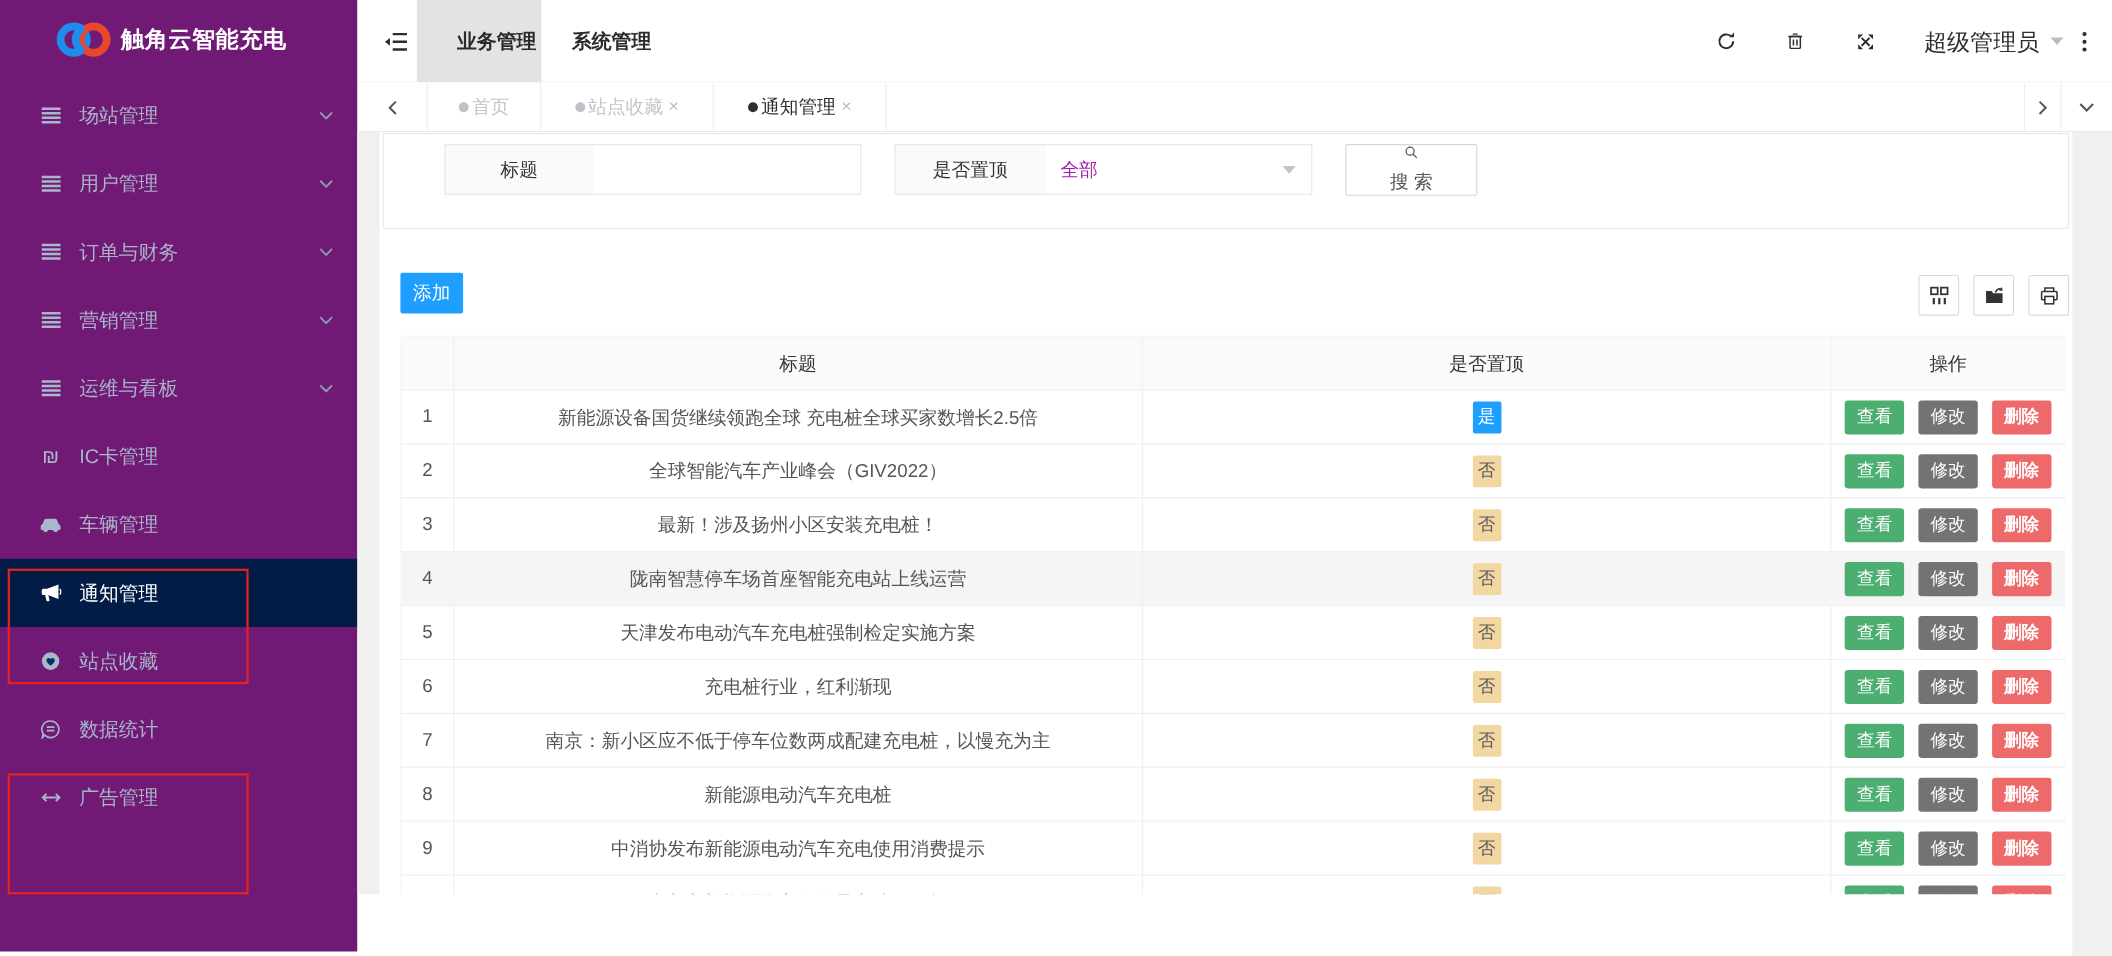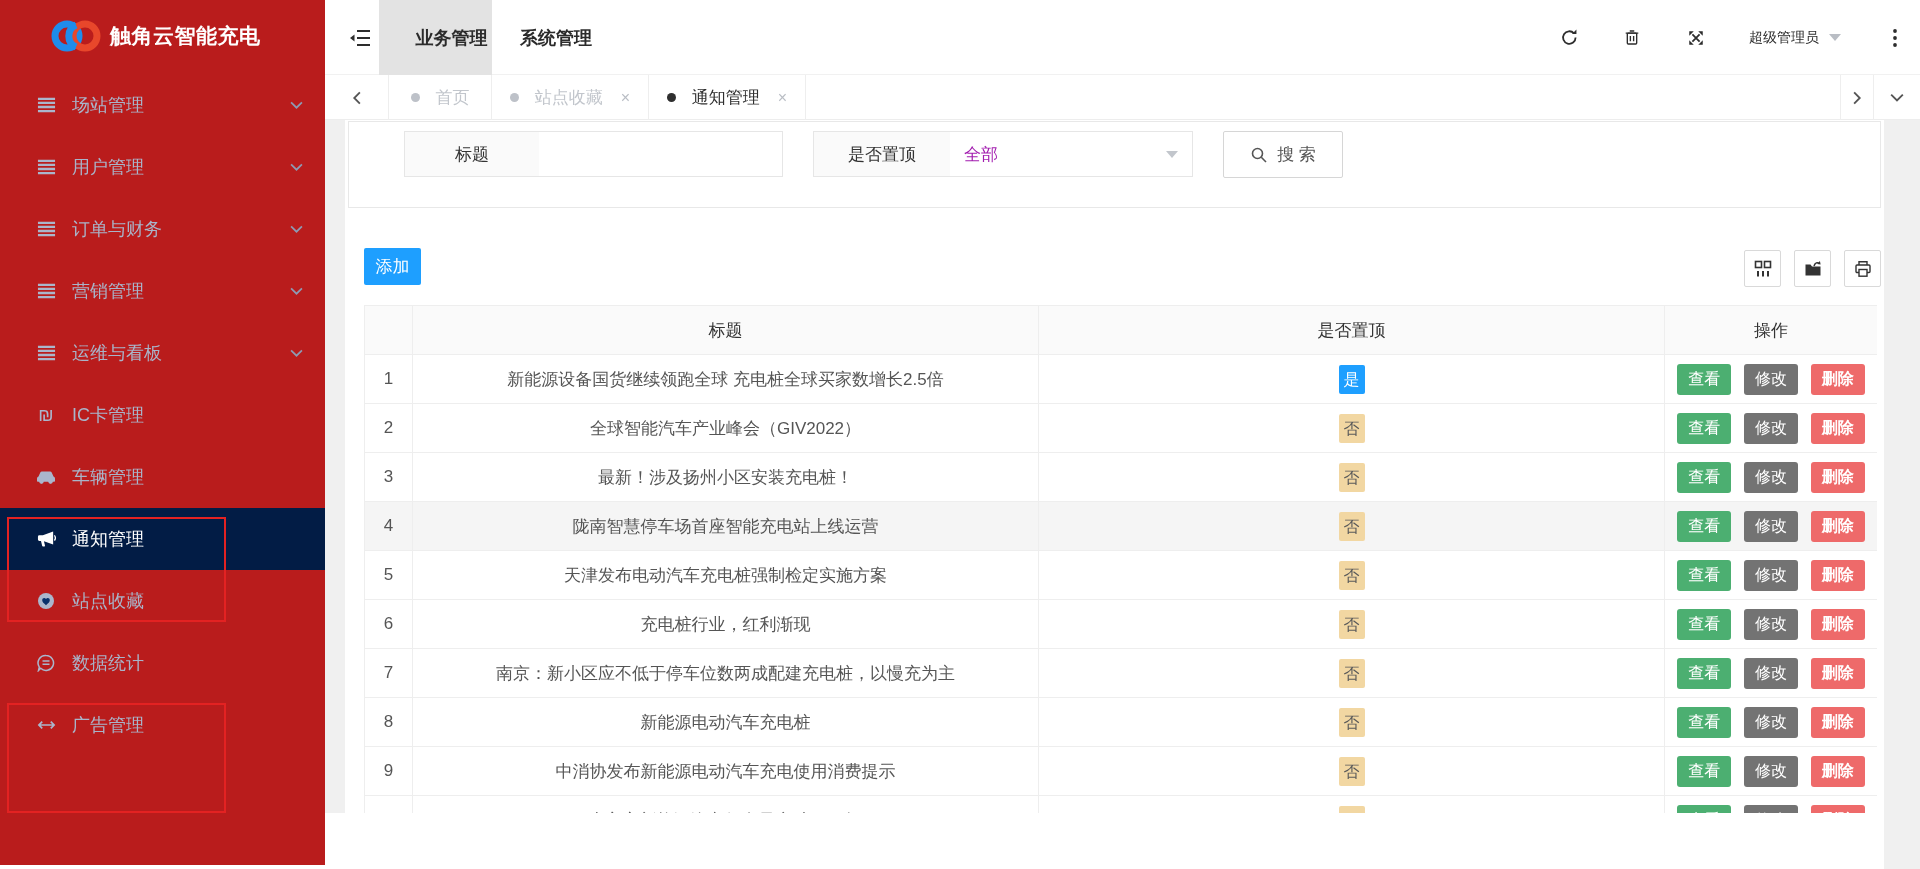--- a/index.html
+++ b/index.html
@@ -1,21 +1,21 @@
 <!DOCTYPE html>
 <html><head>
 <meta charset="utf-8">
 <style>
   * { margin:0; padding:0; box-sizing:border-box; }
   html,body { width:1920px; height:869px; overflow:hidden; background:#fff;
               font-family:"Liberation Sans","DejaVu Sans",sans-serif; }
   .screen { position:relative; width:1920px; height:869px; }
 
   
-  .sidebar { position:absolute; left:0; top:0; width:325px; height:865px; background:#b91c1c; }
+  .sidebar { position:absolute; left:0; top:0; width:325px; height:865px; background:#701a75; }
   .logo { position:absolute; left:0; top:0; width:100%; height:72px; display:flex; align-items:center; padding-left:50px; }
   .logo-rings { width:52px; height:38px; flex:0 0 auto; }
   .logo-title { color:#fff; font-size:21px; font-weight:700; margin-left:8px; letter-spacing:.5px; white-space:nowrap; }
   .menu { position:absolute; left:0; top:74px; right:0; }
   .menu-item { height:62px; display:flex; align-items:center; padding:0 22px 0 34px; color:#a9b4c9; font-size:18px; cursor:pointer; }
   .menu-item.active { background:#021c45; color:#fff; }
   .mi-icon { width:24px; display:flex; justify-content:center; align-items:center; margin-right:14px; color:#aab6cc; font-size:18px; line-height:1; }
   .menu-item.active .mi-icon { color:#fff; }
   .mi-label { white-space:nowrap; }
   .mi-chevron { margin-left:auto; color:#8d9ab3; display:flex; }
@@ -24,28 +24,28 @@
   .anno-2 { left:7px; top:703px; width:219px; height:110px; }
 
   
   .topbar { position:absolute; left:325px; top:0; width:1595px; height:75px; background:#fff; border-bottom:1px solid #f1f1f1; }
   .collapse-btn { position:absolute; left:20px; top:0; height:75px; width:30px; display:flex; align-items:center; justify-content:center; color:#2d2d2d; cursor:pointer; }
   .nav-tab { position:absolute; top:0; height:75px; display:flex; align-items:center; justify-content:center; font-size:18px; font-weight:700; color:#2b2b2b; cursor:pointer; }
   .nav-tab-1 { left:54px; width:113px; background:#e3e3e3;padding-left:32px; }
   .nav-tab-2 { left:179px; width:104px; }
   .hd-ico { position:absolute; top:0; height:75px; width:26px; display:flex; align-items:center; justify-content:center; color:#2d2d2d; cursor:pointer; }
   .hd-refresh { left:1231px; } .hd-trash { left:1294px; } .hd-expand { left:1358px; } .hd-kebab { left:1557px; }
-  .hd-user { position:absolute; left:1424px; top:0; height:75px; display:flex; align-items:center; gap:10px; font-size:14px; color:#2d2d2d; cursor:pointer; }
+  .hd-user { position:absolute; left:1424px; top:0; height:75px; display:flex; align-items:center; gap:10px; font-size:21px; color:#2d2d2d; cursor:pointer; }
   .caret-down { width:0; height:0; border-left:6px solid transparent; border-right:6px solid transparent; border-top:7px solid #b9bdc4; display:inline-block; }
 
   
   .tabstrip { position:absolute; left:325px; top:75px; width:1595px; height:45px; background:#fff; border-bottom:1px solid #ededed; display:flex; }
   .ts-cell { height:45px; display:flex; align-items:center; justify-content:center; border-right:1px solid #eee; cursor:pointer; }
   .ts-prev { width:64px; color:#555; }
-  .ts-tab { gap:16px; font-size:17px; }
+  .ts-tab { gap:3px; font-size:17px; }
   .ts-tab-1 { width:103px; } .ts-tab-2 { width:157px; } .ts-tab-3 { width:157px; }
   .ts-dot { width:9px; height:9px; border-radius:50%; background:#bdc1c8; flex:0 0 auto; }
   .ts-label { color:#c2c6cc; white-space:nowrap; }
   .ts-close { color:#b9bdc4; font-size:16px; margin-left:2px; }
   .ts-tab.active .ts-dot { background:#2f2f2f; }
   .ts-tab.active .ts-label { color:#2f2f2f; }
   .ts-next { position:absolute; right:46px; top:0; width:34px; height:45px; border-left:1px solid #eee; border-right:1px solid #eee; display:flex; align-items:center; justify-content:center; color:#555; cursor:pointer; }
   .ts-drop { position:absolute; right:0; top:0; width:46px; height:45px; display:flex; align-items:center; justify-content:center; color:#555; cursor:pointer; }
 
   
@@ -53,21 +53,21 @@
   .gutter-left { position:absolute; left:0; top:0; width:20px; height:693px; background:#f0f0f0; }
   .strip-right { position:absolute; right:0; top:0; width:36px; height:749px; background:#f0f0f0; }
 
   .search-panel { position:absolute; left:23px; top:1px; width:1533px; height:87px; background:#fff; border:1px solid #e8e8e8; }
   .f-label { position:absolute; top:9px; height:46px; background:#fafafa; border:1px solid #e6e6e6; display:flex; align-items:center; justify-content:center; font-size:17px; color:#333; }
   .f-label-1 { left:55px; width:136px; }
   .f-label-2 { left:464px; width:138px; }
   .f-input { position:absolute; left:190px; top:9px; width:244px; height:46px; border:1px solid #e6e6e6; border-left:none; background:#fff; font-size:17px; padding:0 14px; color:#333; outline:none; }
   .f-select { position:absolute; left:601px; top:9px; width:243px; height:46px; border:1px solid #e6e6e6; border-left:none; background:#fff; display:flex; align-items:center; padding:0 14px; font-size:17px; color:#a21caf; cursor:pointer; }
   .f-select .caret-down { margin-left:auto; border-top-color:#c2c6cc; }
-  .f-search { position:absolute; left:874px; top:9px; width:120px; height:47px; background:#fff; border:1px solid #d6d6d6; border-radius:2px; display:flex; align-items:center; justify-content:center; gap:9px; font-size:17px; color:#555; cursor:pointer; }
+  .f-search { position:absolute; left:874px; top:9px; width:120px; height:47px; background:#fff; border:1px solid #d6d6d6; border-radius:2px; display:flex; align-items:center; justify-content:center; gap:9px; font-size:17px; color:#555; cursor:pointer;flex-direction:column; }
 
   .add-btn { position:absolute; left:39px; top:128px; width:57px; height:37px; background:#1e9fff; border:none; border-radius:2px; color:#fff; font-size:17px; cursor:pointer; }
   .tb-btn { position:absolute; top:130px; width:37px; height:37px; background:#fff; border:1px solid #d9d9d9; border-radius:2px; display:flex; align-items:center; justify-content:center; color:#333; cursor:pointer; }
   .tb-cols { left:1419px; } .tb-export { left:1469px; } .tb-print { left:1519px; }
 
   .table-wrap { position:absolute; left:39px; top:185px; width:1513px; height:508px; overflow:hidden; }
   table { width:1513px; border-collapse:collapse; table-layout:fixed; }
   th, td { border:1px solid #eee; text-align:center; height:49px; font-size:17px; overflow:hidden; white-space:nowrap; }
   th { background:#fafafa; color:#333; font-weight:400; }
   td { color:#555; background:#fff; }

